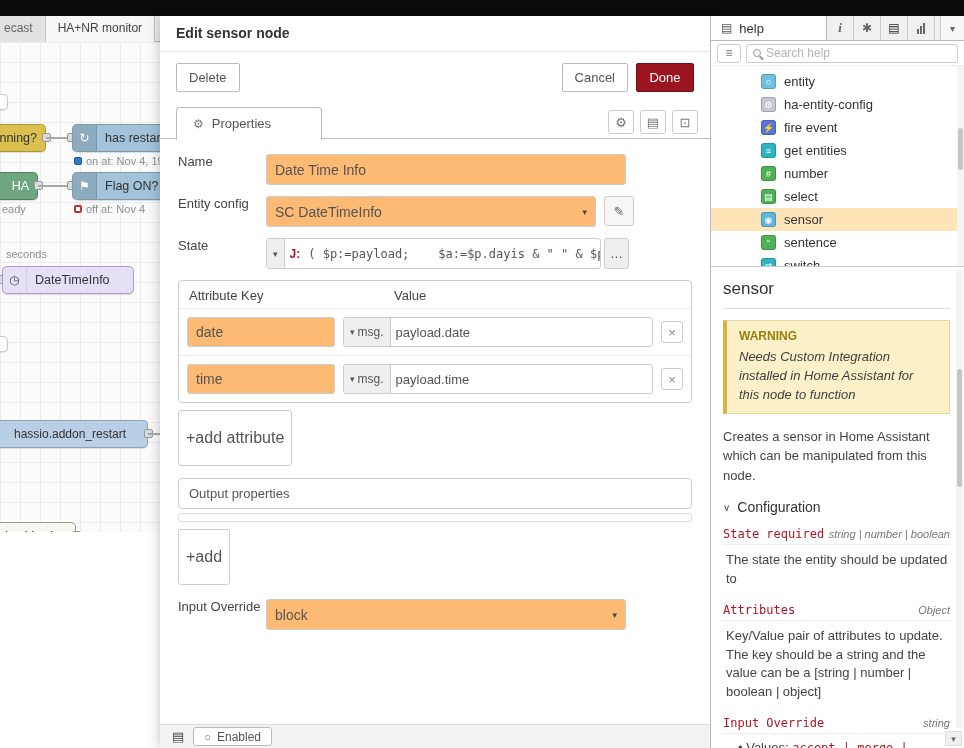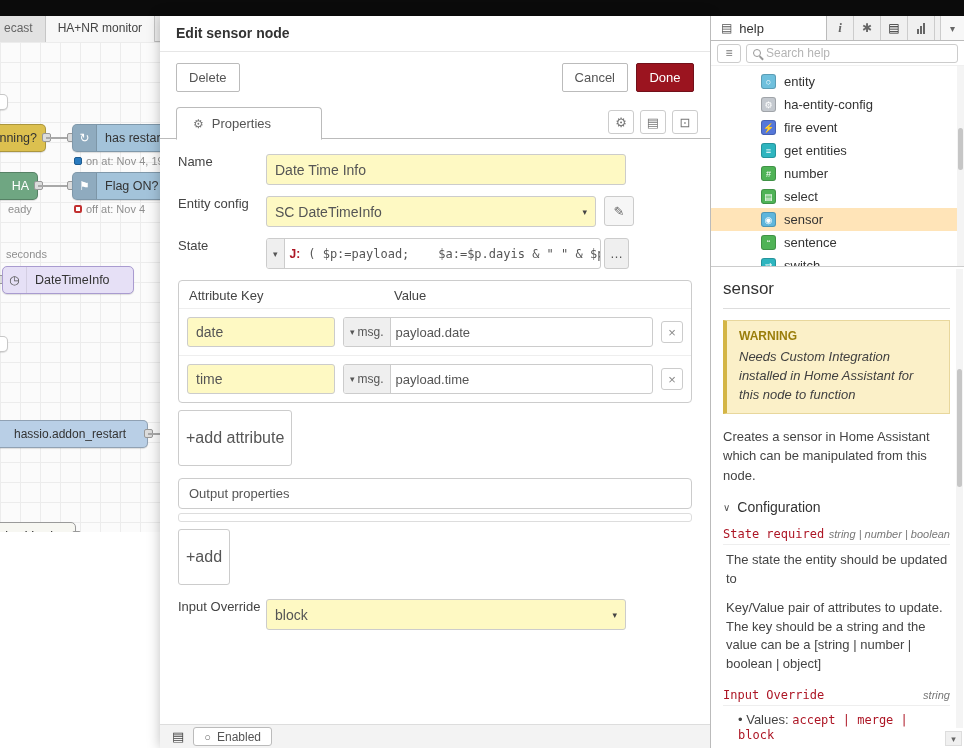--- a/index.html
+++ b/index.html
@@ -45,21 +45,21 @@
 .btn-red{background:#9b141f;border-color:#72101a;color:#fff}
 .spacer{flex:1}
 .dlg-tabs{position:relative;margin-top:10px;padding:0 16px;border-bottom:1px solid #bbb;height:33px}
 .tab-props{display:inline-flex;align-items:center;gap:8px;height:33px;padding:0 16px;min-width:146px;background:#fff;border:1px solid #bbb;border-bottom:1px solid #fff;border-radius:4px 4px 0 0;color:#555;position:relative;top:1px}
 .tab-props .tp-ico{color:#777;font-size:12px}
 .tab-icons{position:absolute;right:12px;top:4px;display:flex;gap:6px}
 .tico{width:26px;height:24px;border:1px solid #ccc;border-radius:3px;background:#fff;color:#777;display:flex;align-items:center;justify-content:center;font-size:13px}
 .dlg-form{padding:15px 18px 0}
 .frow{display:flex;margin-bottom:11px}
 .flabel{width:88px;flex:none;color:#444;font-size:13px}
-.tinput{height:31px;border:1px solid #ccc;border-radius:3px;padding:0 8px;font-size:14px;color:#555;background:#fef9c3;font-family:inherit}
+.tinput{height:31px;border:1px solid #ccc;border-radius:3px;padding:0 8px;font-size:14px;color:#555;background:#fdba74;font-family:inherit}
 .w360{width:360px}
 .w330{width:330px}
 .selectbox{display:flex;align-items:center;justify-content:space-between;gap:6px}
 .caret{color:#444;font-size:9px;flex:none}
 .iconbtn{width:30px;height:30px;border:1px solid #ccc;border-radius:3px;background:#f6f6f6;color:#666;display:flex;align-items:center;justify-content:center;margin-left:8px;flex:none}
 .typed{display:flex;align-items:stretch;height:31px;border:1px solid #ccc;border-radius:3px;background:#fff;overflow:hidden}
 .typed .tbtn{background:#efefef;border-right:1px solid #ccc;display:flex;align-items:center;padding:0 6px;color:#555;font-size:9px;gap:3px;flex:none}
 .typed .ttype{color:#ad1625;font-weight:bold;font-size:12px;display:flex;align-items:center;padding:0 3px 0 5px;flex:none}
 .typed .tmsg{font-size:12px;color:#555}
 .typed .tval{flex:1;display:flex;align-items:center;padding:0 5px;font-size:12px;color:#555;overflow:hidden;white-space:pre;font-family:"DejaVu Sans Mono",monospace}
@@ -161,21 +161,21 @@
     </div>
     <div class="port" style="top:139px;left:34px"></div>
     <div class="wire" style="top:143px;left:38px;width:34px"></div>
     <div class="port" style="top:139px;left:67px"></div>
     <div class="node n-blue" style="top:130px;left:72px;width:100px">
       <span class="nicon">
           <span>⚑</span>
         </span>
       <span class="nlabel">Flag ON?</span>
     </div>
-    <div class="status" style="top:161px;left:8px">
+    <div class="status" style="top:161px;left:2px">
       <span>eady</span>
     </div>
     <div class="status" style="top:161px;left:74px">
       <span class="st-ring"></span>
       <span>off at: Nov 4</span>
     </div>
 
     <div class="status" style="top:206px;left:6px">
       <span>seconds</span>
     </div>
@@ -451,20 +451,24 @@
       <span class="chev">∨</span>
       <span>Configuration</span>
     </div>
 
     <div class="prow">
       <span class="pterm">State required</span>
       <span class="ptype">string | number | boolean</span>
     </div>
     <div class="pdesc">The state the entity should be updated to</div>
 
+    <div class="prow">
+      <span class="pterm">Attributes</span>
+      <span class="ptype">Object</span>
+    </div>
     <div class="pdesc">Key/Value pair of attributes to update. The key should be a string and the value can be a [string | number | boolean | object]</div>
 
     <div class="prow">
       <span class="pterm">Input Override</span>
       <span class="ptype">string</span>
     </div>
     <div class="pvals">
       <span>Values:</span>
       <span class="code">accept | merge | block</span>
     </div>

